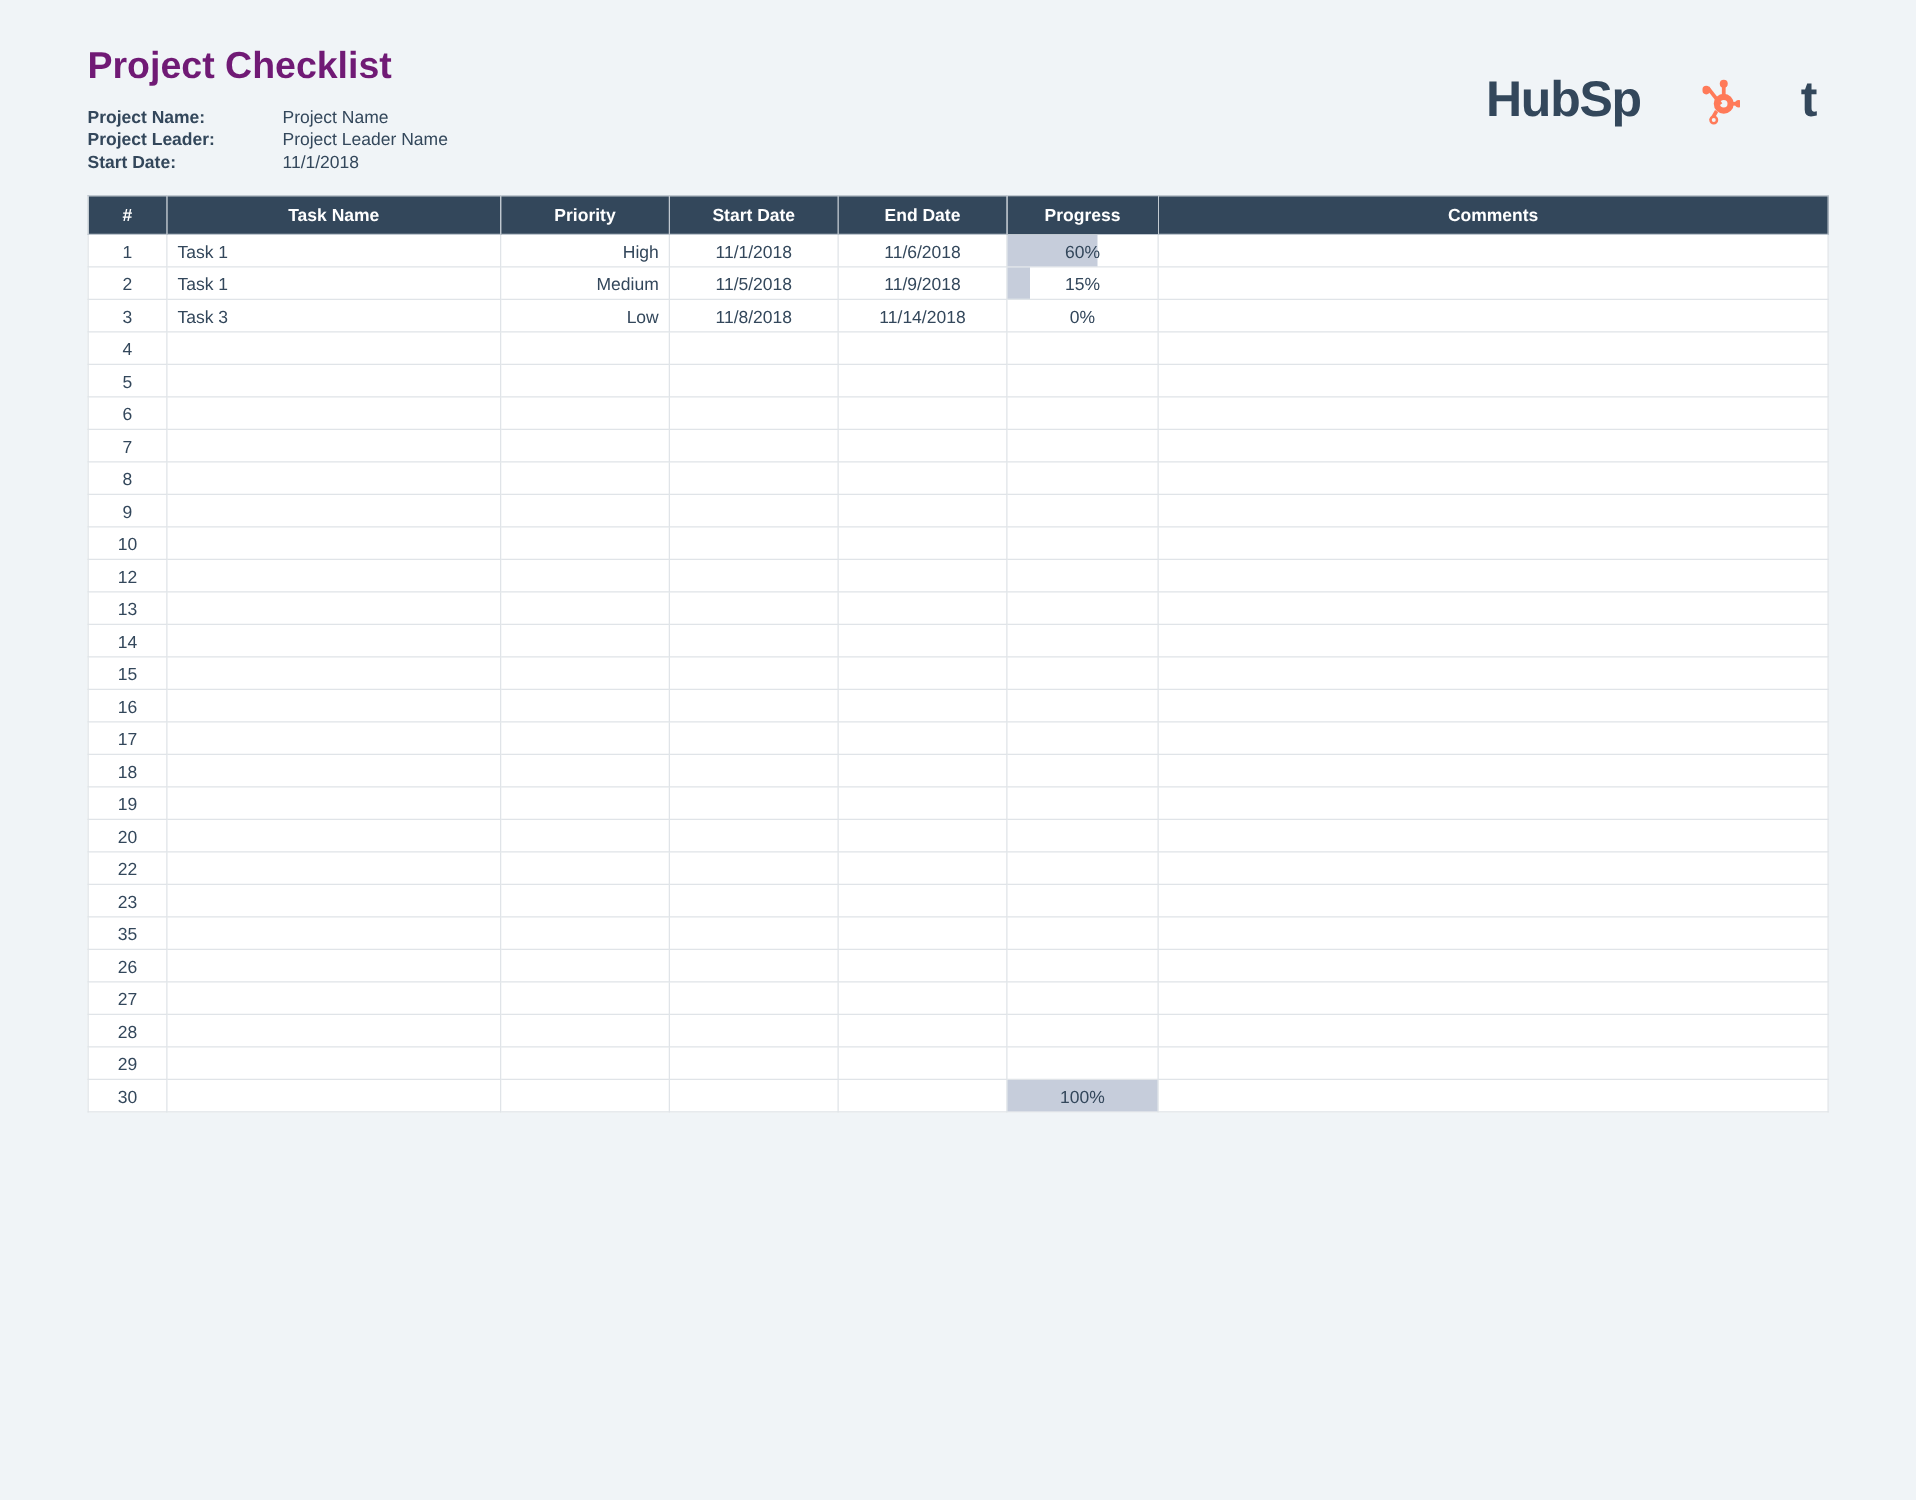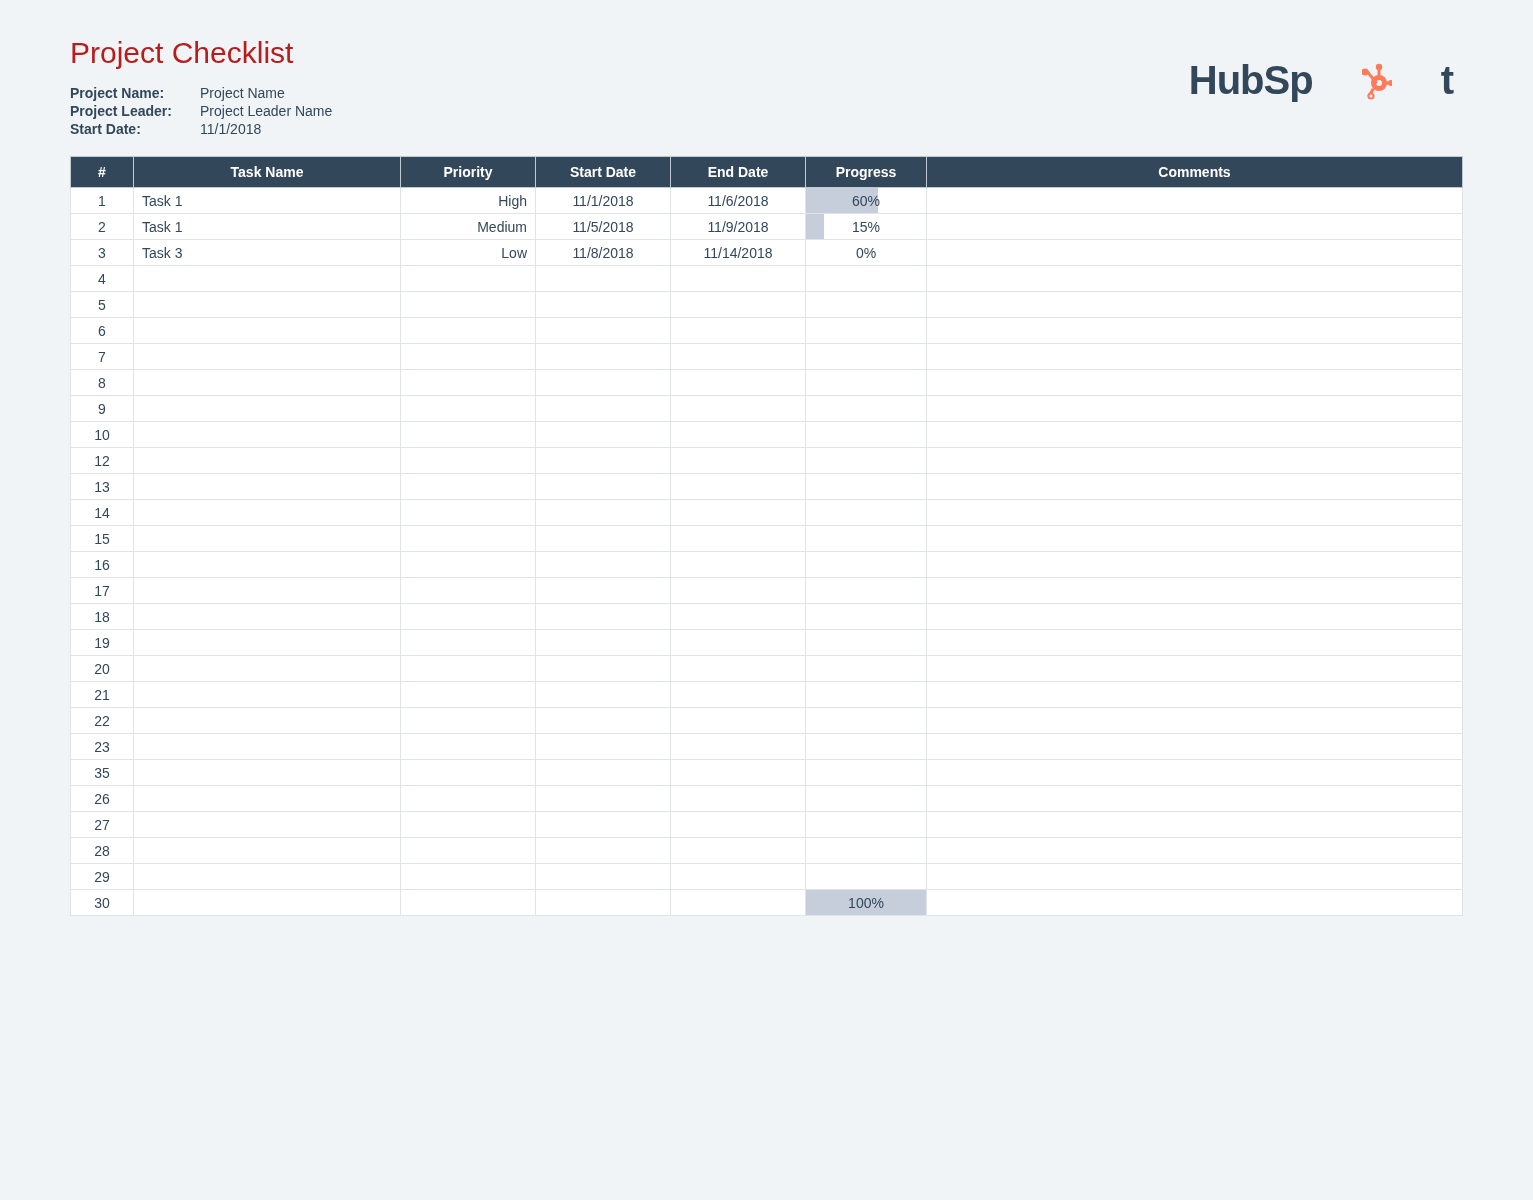--- a/index.html
+++ b/index.html
@@ -12,31 +12,31 @@
     padding: 30px 70px 60px 70px;
     min-width: 1160px;
   }
   .header {
     display: flex;
     justify-content: space-between;
     align-items: flex-start;
   }
   .left-header h1 {
     font-size: 30px;
-    font-weight: 400;
-    color: #b91c1c;
+    font-weight: 700;
+    color: #701a75;
     margin: 6px 0 14px 0;
   }
   .meta {
     font-size: 14px;
     color: #33475b;
     border-collapse: collapse;
   }
   .meta td {
-    padding: 1px 0 1px 0;
+    padding: 1px 26px 1px 0;
     vertical-align: top;
   }
   .meta td:first-child {
     font-weight: bold;
     width: 130px;
   }
   .logo {
     margin-top: 28px;
     margin-right: 10px;
   }
@@ -351,29 +351,20 @@
         <tr>
           <td class="col-num">20</td>
           <td class="col-task"></td>
           <td class="col-pri"></td>
           <td class="col-start"></td>
           <td class="col-end"></td>
           <td class="col-prog"></td>
           <td class="col-comm"></td>
         </tr>
         <tr>
-          <td class="col-num">21</td>
-          <td class="col-task"></td>
-          <td class="col-pri"></td>
-          <td class="col-start"></td>
-          <td class="col-end"></td>
-          <td class="col-prog"></td>
-          <td class="col-comm"></td>
-        </tr>
-        <tr>
           <td class="col-num">22</td>
           <td class="col-task"></td>
           <td class="col-pri"></td>
           <td class="col-start"></td>
           <td class="col-end"></td>
           <td class="col-prog"></td>
           <td class="col-comm"></td>
         </tr>
         <tr>
           <td class="col-num">23</td>

